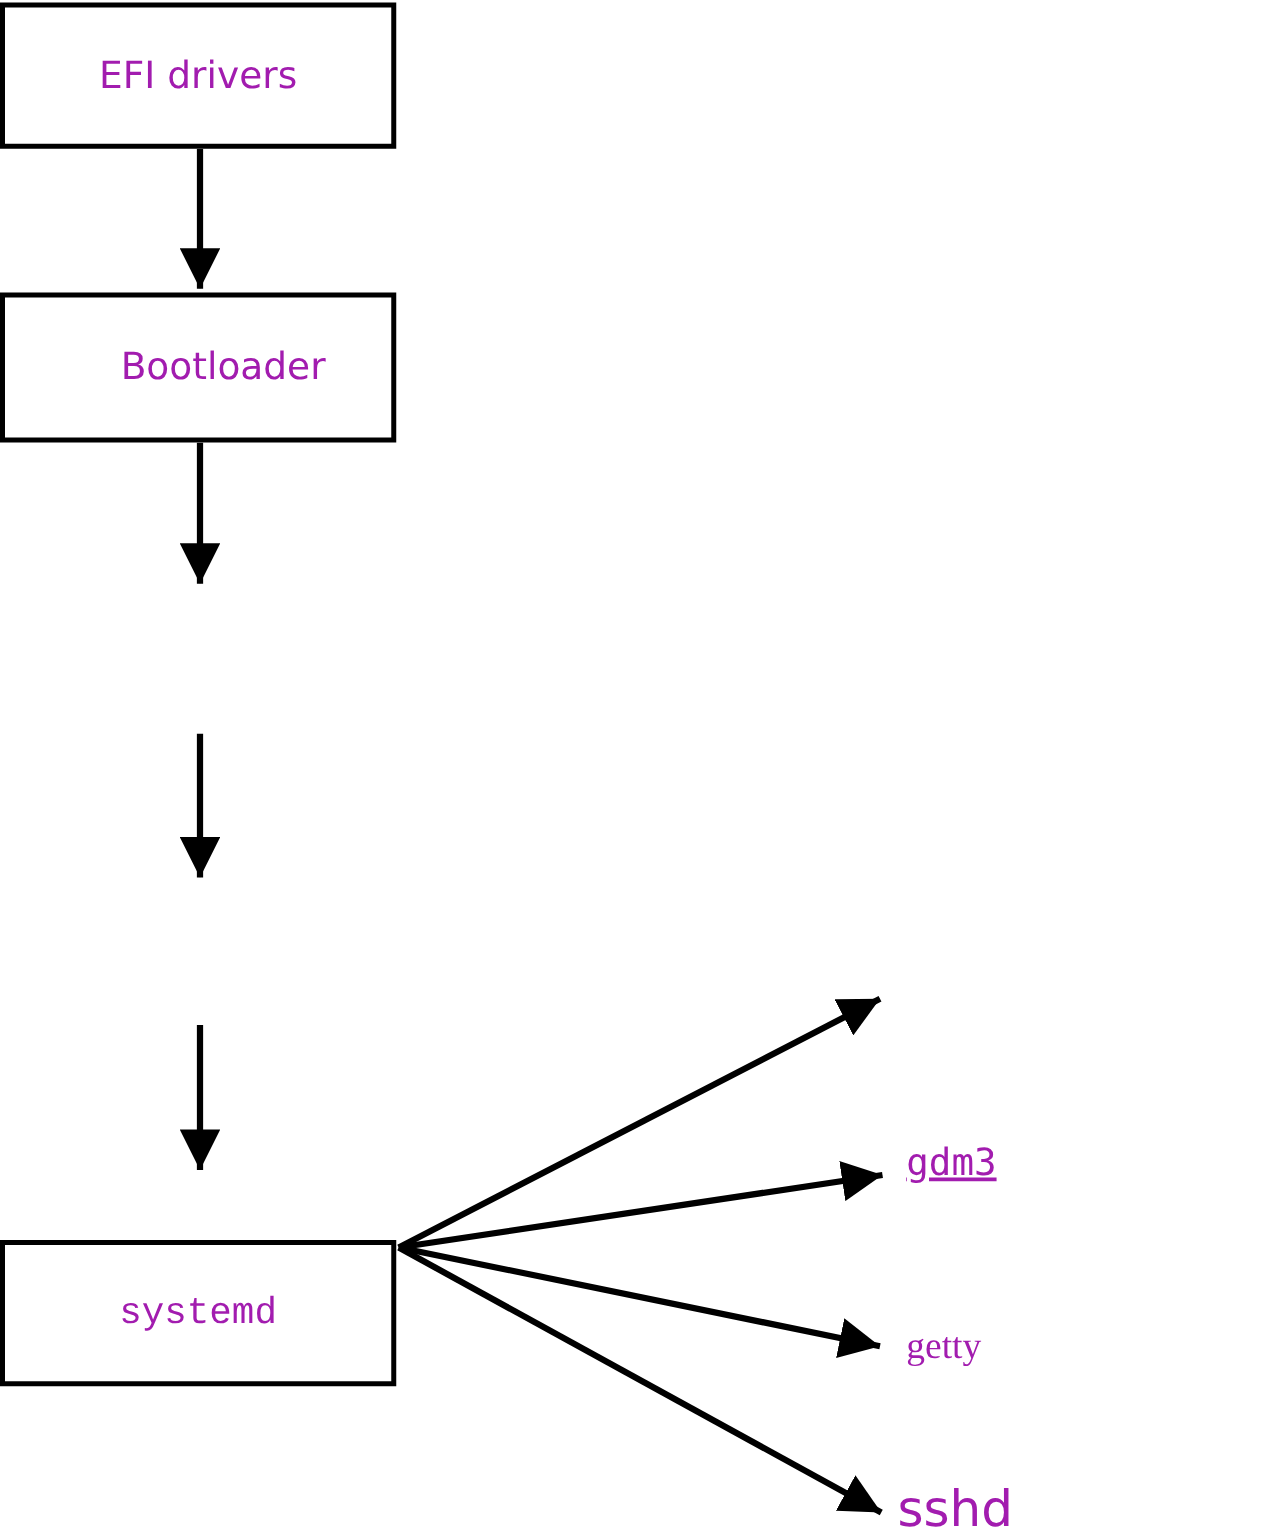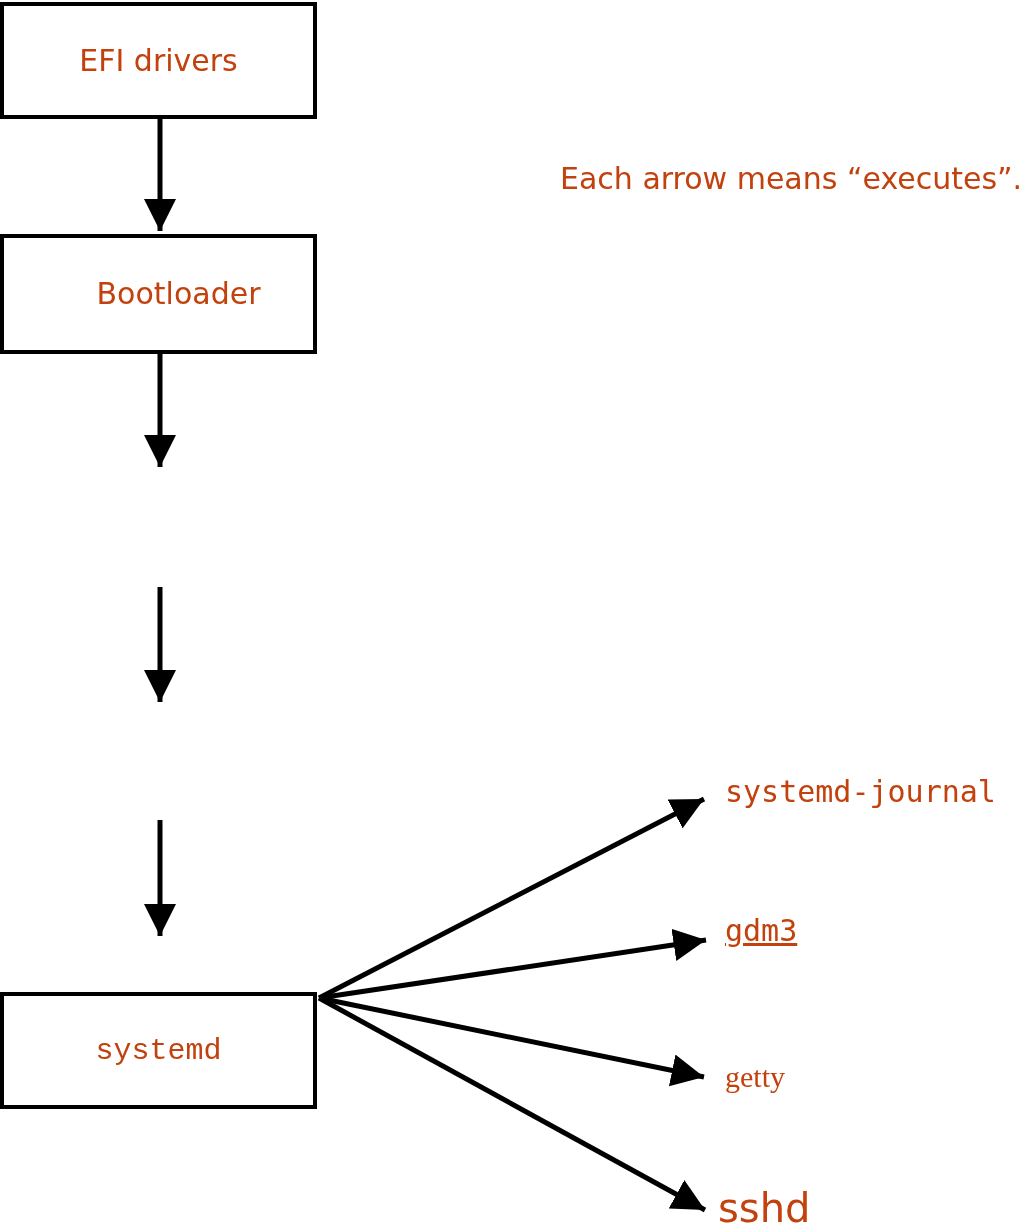--- a/index.html
+++ b/index.html
@@ -7,21 +7,21 @@
     padding: 0;
     background: #ffffff;
   }
   #canvas {
     position: relative;
     width: 1023px;
     height: 1230px;
     background: #ffffff;
     overflow: hidden;
     font-family: "DejaVu Sans", "Liberation Sans", sans-serif;
-    color: #c2410c;
+    color: #a21caf;
   }
   #arrow-layer {
     position: absolute;
     left: 0;
     top: 0;
     width: 1023px;
     height: 1230px;
   }
   .node-box {
     position: absolute;
@@ -105,23 +105,21 @@
   <div class="node-box" id="box-bootloader">
     <span>Bootloader</span>
   </div>
 
 
 
   <div class="node-box" id="box-systemd">
     <span>systemd</span>
   </div>
 
-  <div class="proc-label" id="label-systemd-journal">systemd-journal</div>
 
   <div class="proc-label" id="label-gdm3">gdm3</div>
 
   <div class="proc-label" id="label-getty">getty</div>
 
   <div id="label-sshd">sshd</div>
 
-  <div id="note">Each arrow means “executes”.</div>
 
 </div>
 
 </body></html>

